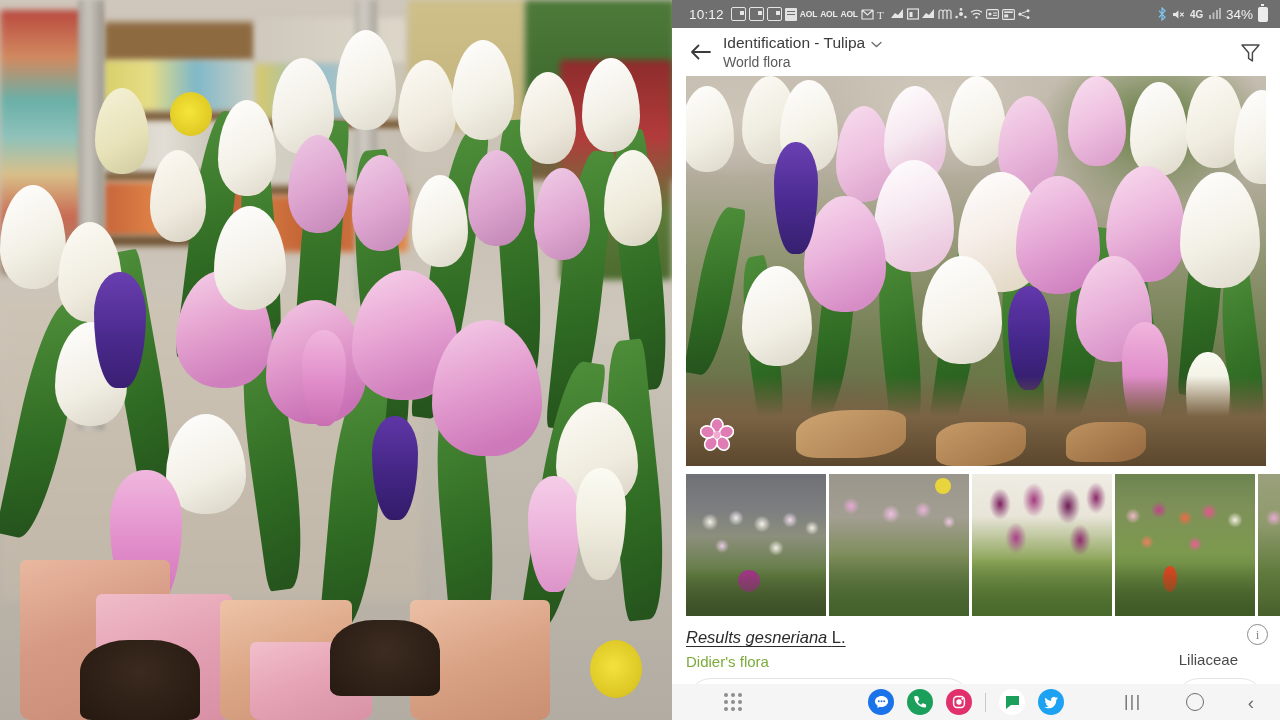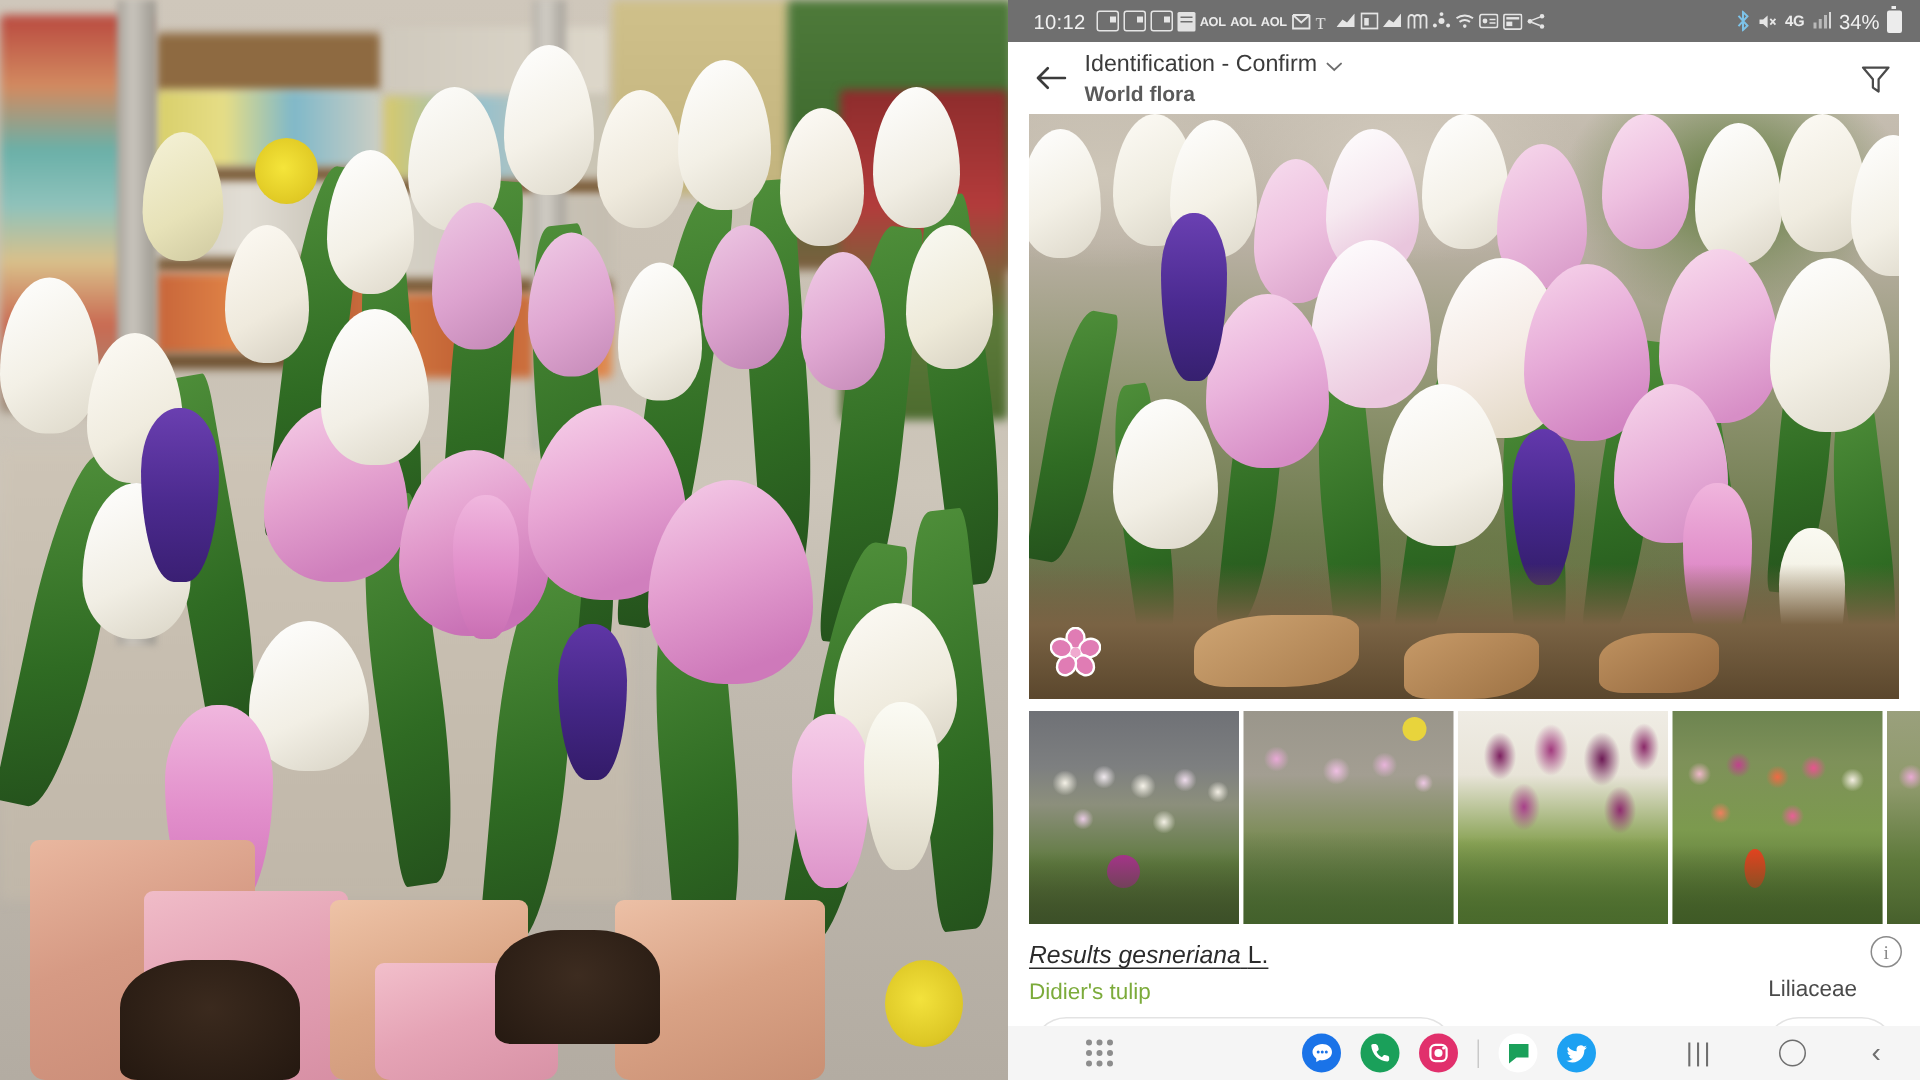--- a/index.html
+++ b/index.html
@@ -74,21 +74,21 @@
 
   
   .header{
     height:48px;background:#fff;display:flex;align-items:center;
     padding:0 14px 0 10px;position:relative;
   }
   .back-btn{width:36px;height:36px;display:flex;align-items:center;justify-content:center;cursor:pointer;}
   .head-text{margin-left:5px;display:flex;flex-direction:column;justify-content:center;}
   .head-row{display:flex;align-items:center;gap:6px;}
   .head-title{font-size:15.5px;color:#3b3b3b;line-height:19px;}
-  .head-sub{font-size:14px;color:#5a5a5a;line-height:18px;margin-top:1px;font-weight:bold;}
+  .head-sub{font-size:14px;color:#5a5a5a;line-height:18px;margin-top:1px;}
   .filter-btn{position:absolute;right:16px;top:12px;width:28px;height:26px;
     display:flex;align-items:center;justify-content:center;cursor:pointer;}
 
   
   .hero{
     position:relative;margin:0 14px;height:390px;overflow:hidden;background:#7a7a6a;
   }
   .hero-inner{position:absolute;inset:0;}
   .organ-badge{
     position:absolute;left:13px;bottom:13px;width:36px;height:36px;
@@ -344,21 +344,21 @@
     </div>
 
     <div class="header">
       <div class="back-btn">
         <svg width="22" height="20" viewBox="0 0 22 20">
           <path d="M9.5 3.5L3 10l6.5 6.5M3 10h18" fill="none" stroke="#3b3b3b" stroke-width="1.8" stroke-linecap="round" stroke-linejoin="round"></path>
         </svg>
       </div>
       <div class="head-text">
         <div class="head-row">
-          <span class="head-title">Identification - Confirm</span>
+          <span class="head-title">Identification - Tulipa</span>
           <span style="display:inline-flex;padding-top:4px;">
             <svg width="11" height="7" viewBox="0 0 11 7">
                 <path d="M1 1.4L5.5 5.6L10 1.4" fill="none" stroke="#6e6e6e" stroke-width="1.3" stroke-linecap="round"></path>
               </svg>
           </span>
         </div>
         <div class="head-sub">World flora</div>
       </div>
       <div class="filter-btn">
         <svg width="21" height="22" viewBox="0 0 21 22">
@@ -481,21 +481,21 @@
           radial-gradient(circle 12px at 14px 18px,#e9aad4,transparent 70%),
           radial-gradient(circle 11px at 40px 28px,#f0cde1,transparent 70%);"></div>
       </div>
     </div>
 
     <div class="result">
       <div class="sci-name">
         <span>Results gesneriana</span>
         <span class="auth">L.</span>
       </div>
-      <div class="common-name">Didier's tulip</div>
+      <div class="common-name">Didier's flora</div>
       <div class="family">Liliaceae</div>
       <div class="info-ic">i</div>
 
       <div class="confirm-row">
         <div class="confirm-btn">
           <svg width="14" height="12" viewBox="0 0 14 12">
             <path d="M1 6.4L5 10.4L13 1.4" fill="none" stroke="#7cab3b" stroke-width="1.8" stroke-linecap="round" stroke-linejoin="round"></path>
           </svg>
           <span>Confirm</span>
         </div>

